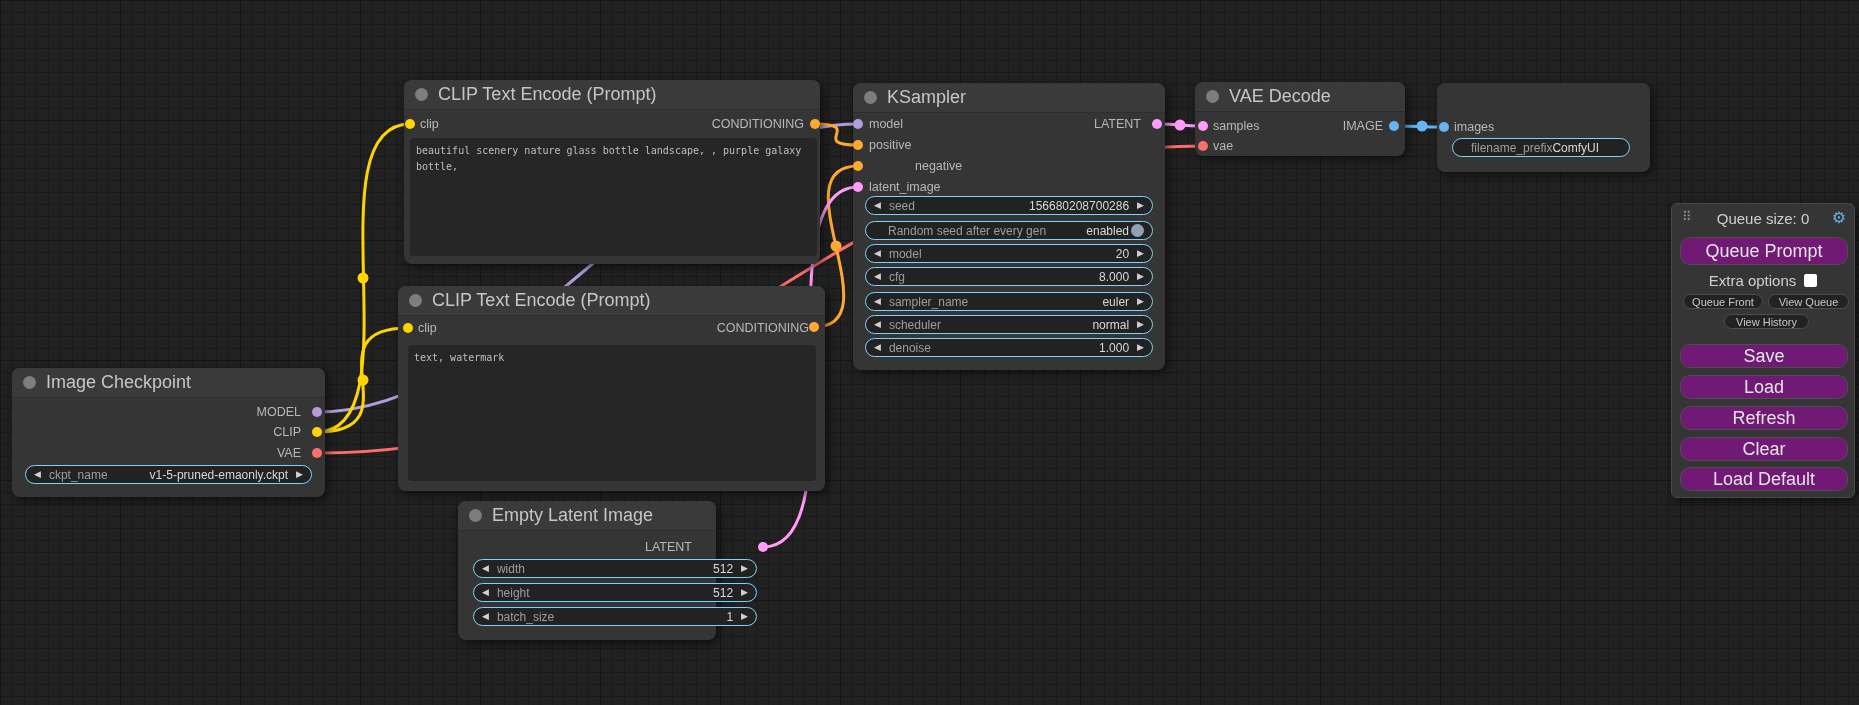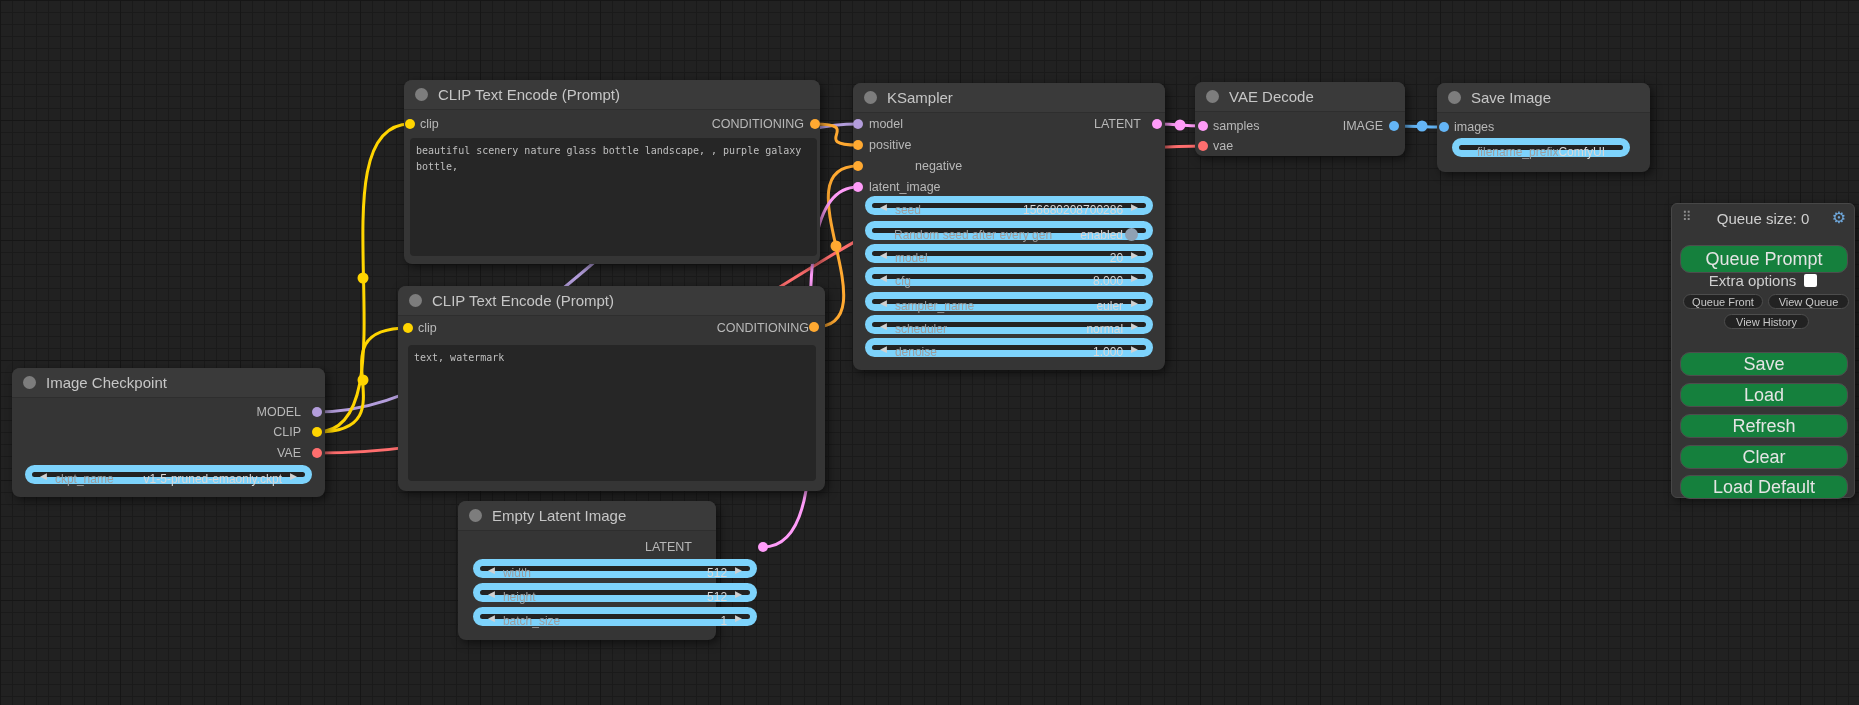--- a/index.html
+++ b/index.html
@@ -15,56 +15,55 @@
     background-size:120px 120px,120px 120px,12px 12px,12px 12px;
     font-family:"Liberation Sans", sans-serif;
   }
   .wires { position:absolute; left:0; top:0; z-index:1; }
   .node {
     position:absolute; z-index:2; background:#353535; border-radius:8px;
     box-shadow:3px 3px 10px rgba(0,0,0,.55); color:#b8b8b8;
   }
   .node-title {
     height:30px; display:flex; align-items:center; gap:10px; padding:0 11px;
-    font-size:15px; color:#c6c6c6; border-bottom:1px solid #2e2e2e;
+    font-size:18px; color:#c6c6c6; border-bottom:1px solid #2e2e2e;
     border-radius:8px 8px 0 0; background:#3a3a3a;
   }
   .collapse-dot { width:13px; height:13px; border-radius:50%; background:#7d7d7d; flex:0 0 auto; }
   .slot-dot { position:absolute; width:10px; height:10px; border-radius:50%; z-index:3; }
   .slot-label { position:absolute; font-size:12.5px; color:#b8b8b8; height:16px; line-height:16px; white-space:nowrap; }
   .slot-label.right { text-align:right; }
   .textarea {
     position:absolute; background:#262626; border-radius:4px;
     font-family:"DejaVu Sans Mono", monospace; font-size:10px; line-height:1.55;
     color:#bfbfbf; padding:5px 6px; white-space:pre-wrap; overflow:hidden;
   }
   .pill {
-    position:absolute; height:19px; background:#222; border:7px solid #7dd3fc;
-    border-radius:10px; display:flex; align-items:flex-start; padding:0 8px;
+    position:absolute; height:19px; background:#222; border:1px solid #7dd3fc;
+    border-radius:10px; display:flex; align-items:center; padding:0 8px;
     font-size:12px; color:#bbb;
   }
   .pill .arrow { color:#d0d0d0; font-size:9px; line-height:1; cursor:pointer; }
   .pill .w-label { margin-left:8px; color:#9e9e9e; white-space:nowrap; }
   .pill .w-value { margin-left:auto; margin-right:8px; color:#d8d8d8; white-space:nowrap; }
   .pill .w-value.no-arrow { margin-right:2px; }
   .toggle-circle { width:13px; height:13px; border-radius:50%; background:#8fa1b3; flex:0 0 auto; }
   
   #queue-panel {
     position:absolute; z-index:4; background:#353535; border:1px solid #474747;
     border-radius:6px; box-shadow:3px 3px 10px rgba(0,0,0,.55);
   }
   .qp-header { position:relative; height:28px; display:flex; align-items:center; justify-content:center; }
   .qp-drag { position:absolute; left:10px; top:5px; color:#8f8f8f; font-size:13px; cursor:grab; }
   .qp-title { font-size:15px; color:#cfcfcf; }
   .qp-gear { position:absolute; right:8px; top:4px; font-size:16px; color:#6FA8DC; cursor:pointer; }
   .qp-btn {
-    position:absolute; left:8px; width:168px; background:#15803d; border:1px solid #4d4d4d;
+    position:absolute; left:8px; width:168px; background:#701a75; border:1px solid #4d4d4d;
     border-radius:10px; color:#e4e4e4; display:flex; align-items:center; justify-content:center;
     cursor:pointer;
-    margin-top:8px;
   }
   .qp-btn.big { height:24px; font-size:18px; }
   .qp-btn.prompt { height:28px; font-size:18px; }
   .qp-small {
     position:absolute; background:#222; border:1px solid #4d4d4d; border-radius:9px;
     color:#c8c8c8; font-size:11px; display:flex; align-items:center; justify-content:center;
     height:15px; cursor:pointer;
   }
   .qp-extra { position:absolute; width:100%; display:flex; align-items:center; justify-content:center; gap:8px;
     font-size:15px; color:#cfcfcf; }
@@ -228,24 +227,20 @@
     </div>
     <span class="slot-dot" style="left:3px; top:39px; background:#FF9CF9;"></span>
     <div class="slot-label" style="left:18px; top:36px;">samples</div>
     <span class="slot-dot" style="left:3px; top:59px; background:#FF6E6E;"></span>
     <div class="slot-label" style="left:18px; top:56px;">vae</div>
     <div class="slot-label right" style="right:22px; top:36px;">IMAGE</div>
     <span class="slot-dot" style="left:194px; top:39px; background:#64B5F6;"></span>
   </div>
 
   <div class="node" style="left:1437px; top:83px; width:213px; height:89px;">
-    <div class="node-title">
-      <span class="collapse-dot"></span>
-      <span>Save Image</span>
-    </div>
     <span class="slot-dot" style="left:2px; top:39px; background:#64B5F6;"></span>
     <div class="slot-label" style="left:17px; top:36px;">images</div>
     <div class="pill" style="left:15px; top:55px; width:178px;">
       <span class="w-label" style="margin-left:10px;">filename_prefix</span>
       <span class="w-value no-arrow" style="margin-right:27px;">ComfyUI</span>
     </div>
   </div>
 
   <div id="queue-panel" style="left:1671px; top:203px; width:184px; height:295px;">
     <div class="qp-header">

